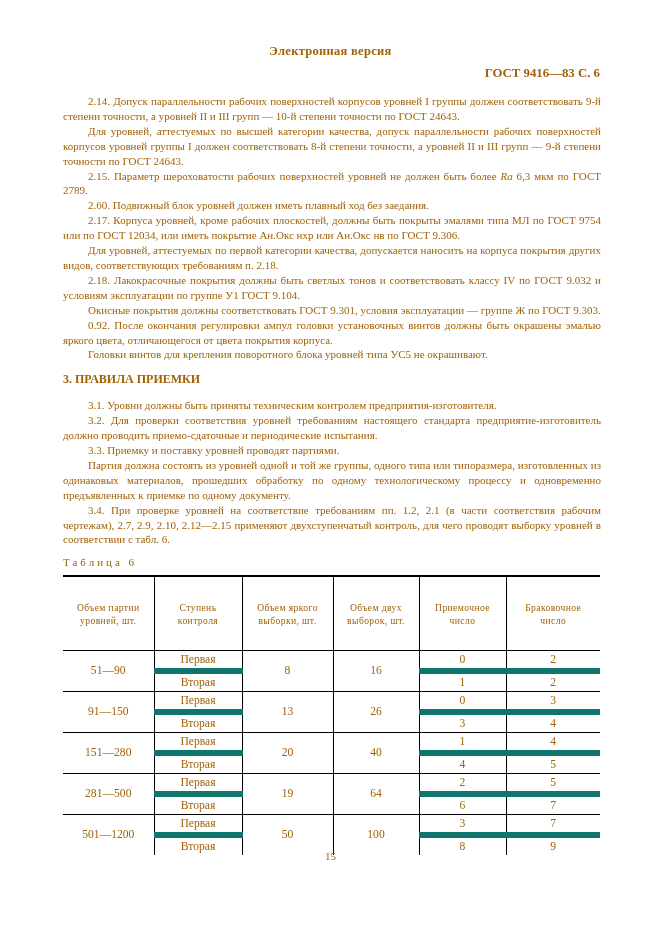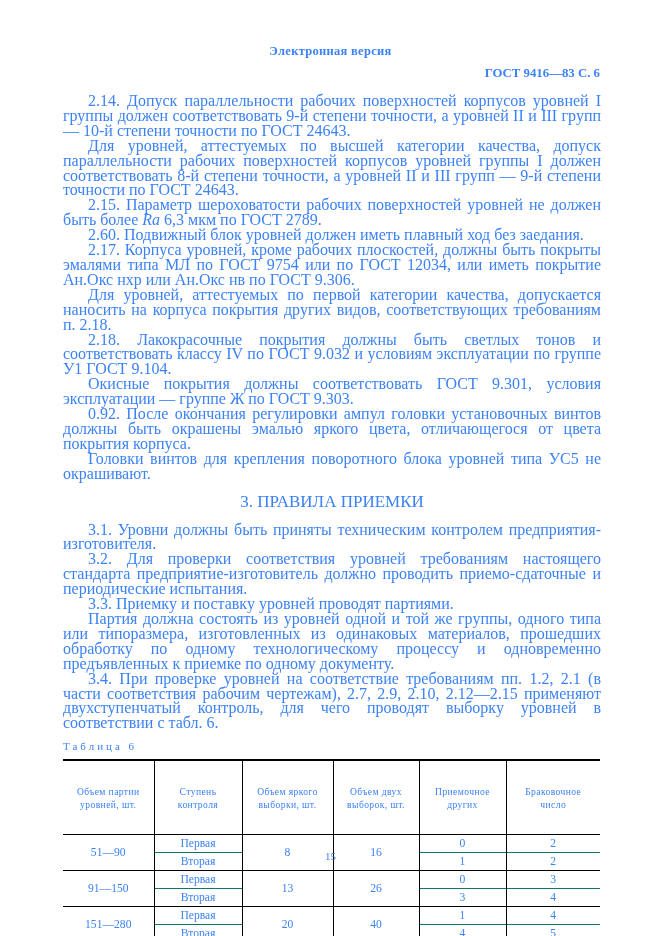--- a/index.html
+++ b/index.html
@@ -5,21 +5,21 @@
   html, body {
     margin: 0;
     padding: 0;
     background: #ffffff;
   }
   .page {
     position: relative;
     width: 661px;
     height: 936px;
     background: #ffffff;
-    color: #3b82f6;
+    color: #a16207;
     font-family: "Liberation Serif", serif;
     overflow: hidden;
   }
   .header-version {
     position: absolute;
     top: 44px;
     left: 0;
     width: 661px;
     text-align: center;
     font-weight: bold;
@@ -36,28 +36,28 @@
   .content {
     position: absolute;
     top: 94px;
     left: 63px;
     width: 538px;
   }
   .content p {
     margin: 0;
     text-indent: 25px;
     text-align: justify;
-    font-size: 16px;
+    font-size: 11px;
     line-height: 14.9px;
   }
   .section-heading {
     margin: 10px 0 11px 0;
-    text-align: center;
-    font-weight: normal;
-    font-size: 17px;
+    text-align: left;
+    font-weight: bold;
+    font-size: 12px;
   }
   .table-caption {
     margin-top: 9px;
     margin-bottom: 7px;
     text-align: left;
     font-size: 11px;
     letter-spacing: 3px;
   }
   table.gost-table {
     border-collapse: collapse;
@@ -86,21 +86,21 @@
     vertical-align: middle;
     border-right: 1px solid #000;
   }
   table.gost-table tr > *:last-child {
     border-right: none;
   }
   table.gost-table tr.group-start td {
     border-top: 1px solid #000;
   }
   table.gost-table tr.group-sub td {
-    border-top: 1px solid #0f766e;
+    border-top: 6px solid #0f766e;
   }
   td.range-cell {
     vertical-align: top;
     padding-top: 1px;
   }
   .page-number {
     position: absolute;
     top: 850px;
     left: 0;
     width: 661px;
@@ -149,21 +149,21 @@
         <col style="width:86px">
           <col style="width:87px">
           <col style="width:94px">
       </colgroup>
       <thead>
         <tr>
           <th>Объем партии уровней, шт.</th>
           <th>Ступень контроля</th>
           <th>Объем яркого выборки, шт.</th>
           <th>Объем двух выборок, шт.</th>
-          <th>Приемочное других</th>
+          <th>Приемочное число</th>
           <th>Браковочное число</th>
         </tr>
       </thead>
       <tbody>
         <tr class="group-start">
           <td class="range-cell" rowspan="2">51—90</td>
           <td>Первая</td>
           <td rowspan="2">8</td>
           <td rowspan="2">16</td>
           <td>0</td>

